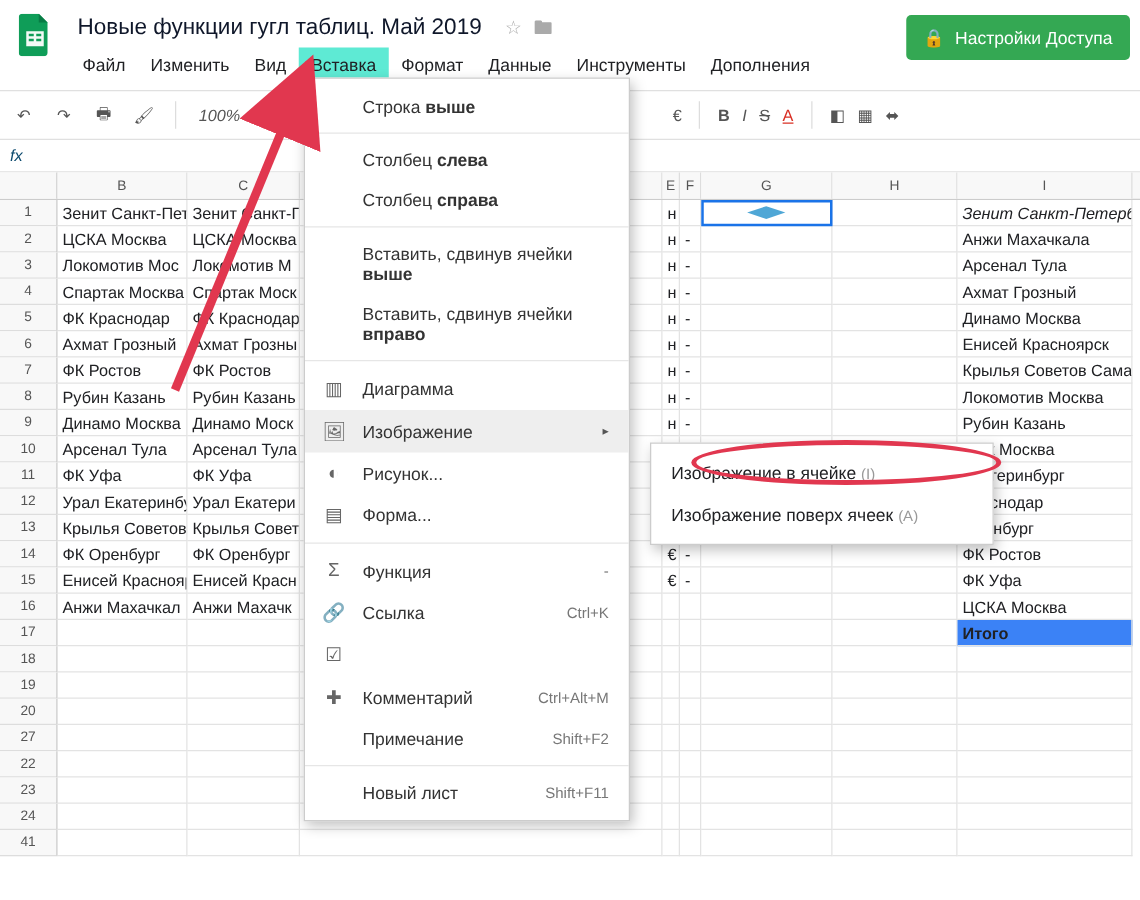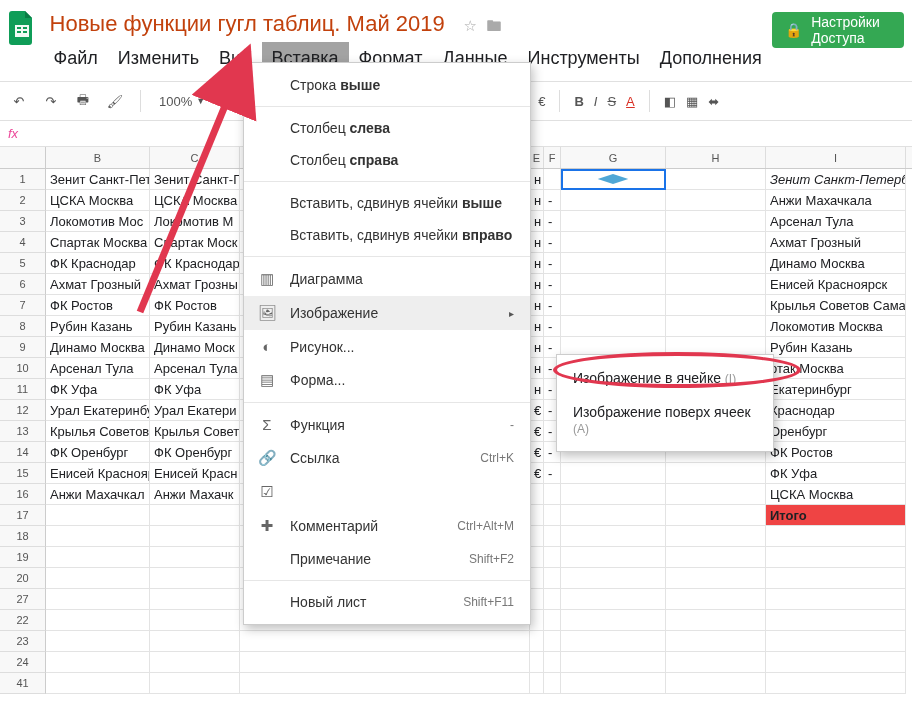--- a/index.html
+++ b/index.html
@@ -20,36 +20,36 @@
     padding: 8px 8px 0 8px;
   }
   .logo {
     width: 40px; height: 40px;
     display: flex; align-items: center; justify-content: center;
     margin-right: 8px;
   }
   .logo svg { width: 26px; height: 34px; }
   .title-area { flex: 1; }
   .doc-title {
-    font-size: 22px;
-    color: #c2410c;
+    font-size: 18px;
+    color: #0f172a;
     padding: 3px 6px;
     display: inline-block;
   }
   .title-icons { display: inline-block; color: #aaa; margin-left: 6px; }
   .title-icons span { margin: 0 3px; font-size: 15px; }
   .menubar { display: flex; gap: 0; margin-top: 2px; }
   .menubar-item {
     padding: 6px 10px;
     cursor: pointer;
-    font-size: 18px;
+    font-size: 14px;
     color: #202124;
     text-align: right;
   }
-  .menubar-item.active { background: #a3a3a3; border-radius: 0; }
+  .menubar-item.active { background: #5eead4; border-radius: 0; }
   .share-btn {
     margin-left: auto;
     margin-right: 0;
     background: #34a853;
     color: #fff;
     border-radius: 4px;
     padding: 9px 14px;
     display: flex; align-items: center; gap: 8px;
     font-size: 14px; font-weight: 500;
     height: 36px;
@@ -60,27 +60,27 @@
     border-bottom: 1px solid #e0e0e0;
     display: flex; align-items: center;
     padding: 4px 8px;
     gap: 10px;
     height: 40px;
     margin-top: 6px;
     color: #555;
   }
   .toolbar .sep { width: 1px; height: 22px; background: #ddd; margin: 0 4px; }
   .tb-btn { width: 22px; height: 22px; display:flex; align-items:center; justify-content:center; cursor:pointer; }
-  .tb-zoom { display:flex; align-items:center; gap:4px; font-size:13px; padding: 0 4px; }
+  .tb-zoom { display:flex; align-items:center; gap:4px; font-size:13px; padding: 0 4px; font-style: italic; }
   .tb-format { display:flex; align-items:center; gap:10px; margin-left: 300px; }
   .fx-bar {
     display:flex; align-items:center;
     border-bottom: 1px solid #e0e0e0;
     height: 26px; padding: 0 8px;
-    color: #ec4899; font-style: italic; font-size: 13px;
+    color: #0c4a6e; font-style: italic; font-size: 13px;
   }
   .grid-wrap { position: relative; }
   .col-headers { display:flex; height: 22px; border-bottom: 1px solid #ccc; background:#f8f8f8; }
   .corner { width: 46px; border-right:1px solid #ccc; background:#f8f8f8; }
   .col-h {
     border-right:1px solid #ddd;
     text-align:center; font-size:11px; color:#555;
     display:flex; align-items:center; justify-content:center;
     background:#f8f8f8;
   }
@@ -92,34 +92,34 @@
   }
   .cell {
     border-right:1px solid #e3e3e3; border-bottom:1px solid #e3e3e3;
     padding: 2px 4px; font-size: 13px;
     overflow:hidden; white-space:nowrap;
     display:flex; align-items:center;
   }
   .cell.selected { outline: 2px solid #1a73e8; outline-offset:-2px; z-index: 2; position:relative; }
   .cell.italic { font-style: italic; }
   .cell.bold { font-weight: bold; }
-  .cell.gray { background: #ef4444; }
+  .cell.gray { background: #3b82f6; }
   .cw-B { width: 104px; }
   .cw-C { width: 90px; }
   .cw-D { width: 290px; }
   .cw-E { width: 14px; }
   .cw-F { width: 17px; }
   .cw-G { width: 105px; }
   .cw-H { width: 100px; }
   .cw-I { width: 140px; }
 
   .dropdown {
     position: absolute;
     top: 62px; left: 243px;
-    width: 288px;
+    width: 261px;
     background: #fff;
     border: 1px solid #ccc;
     box-shadow: 2px 4px 10px rgba(0,0,0,0.25);
     padding: 6px 0;
     z-index: 10;
   }
   .dd-item {
     display:flex; align-items:center;
     padding: 8px 16px 8px 14px;
     font-size: 14px; color:#333; cursor:pointer;
@@ -127,22 +127,22 @@
   }
   .dd-item .dd-icon { width: 18px; text-align:center; color:#666; font-size:15px; }
   .dd-item .dd-label { flex:1; }
   .dd-item .dd-sc { color:#777; font-size:12px; }
   .dd-item.hover { background:#eee; }
   .dd-item .arrow { color:#555; font-size:10px; }
   .dd-sep { height:1px; background:#e6e6e6; margin: 5px 0; }
 
   .submenu {
     position:absolute;
-    top: 354px; left: 556px;
-    width: 218px;
+    top: 354px; left: 520px;
+    width: 275px;
     background:#fff;
     border:1px solid #ccc;
     box-shadow: 2px 4px 10px rgba(0,0,0,0.25);
     padding: 6px 0;
     z-index: 11;
   }
   .sm-item { padding: 9px 16px; font-size:14px; cursor:pointer; }
   .sm-item .sc { color:#999; font-size:12px; }
   .callout-ring {
     position:absolute;

